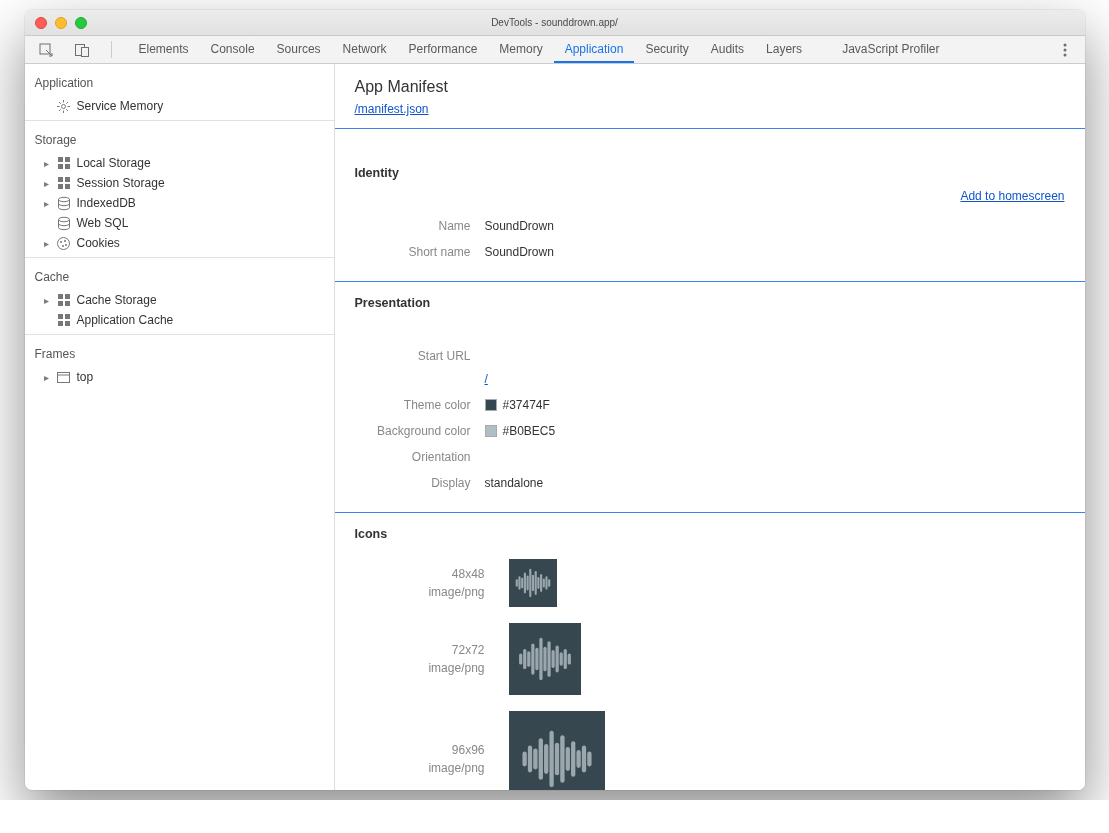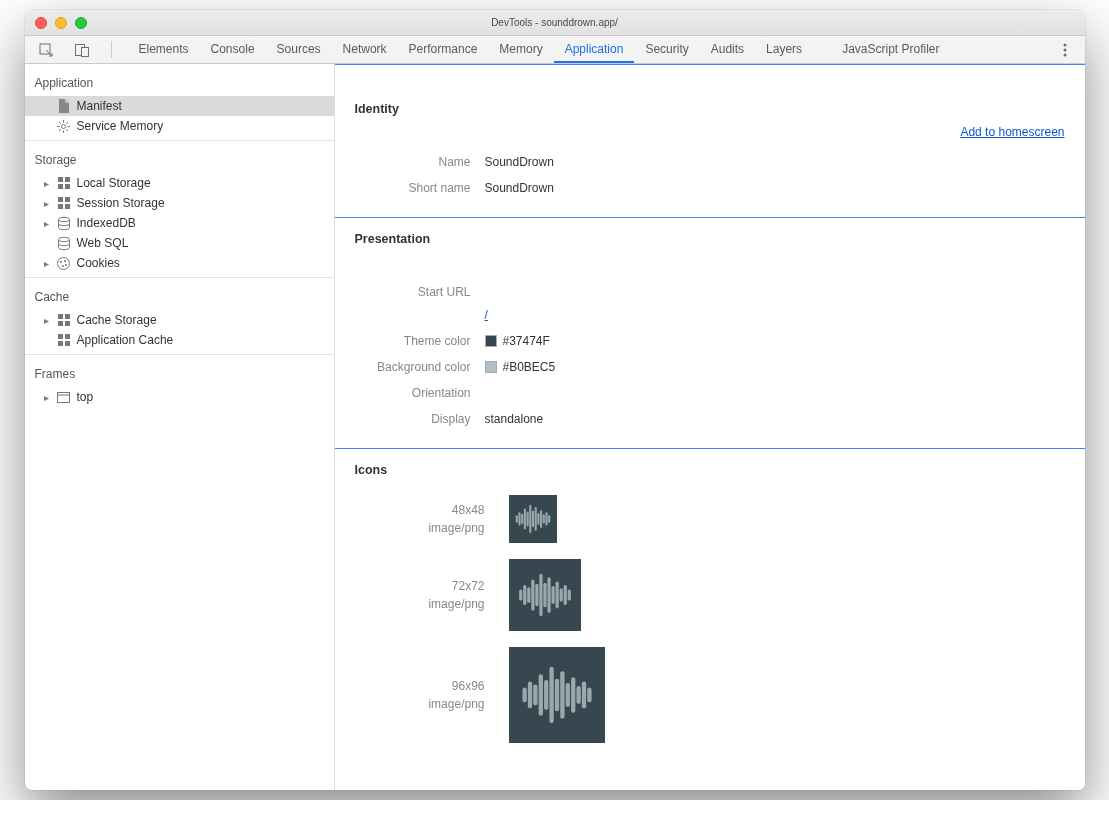--- a/index.html
+++ b/index.html
@@ -182,30 +182,20 @@
           <circle cx="2" cy="7" r="1.5" fill="#6e6e6e"></circle>
           <circle cx="2" cy="12" r="1.5" fill="#6e6e6e"></circle>
         </svg>
     </div>
   </div>
 
   <div class="body">
 
     <div class="sidebar" id="sidebar-host">
         <div class="sb-section-title">Application</div>
-        <div class="sb-item selected">
-          <span class="caret"></span>
-          <span class="ico">
-            <svg width="12" height="14">
-              <path d="M1 0h7l3 3v11H1z" fill="#888"></path>
-              <path d="M8 0v3h3" fill="none" stroke="#fff"></path>
-            </svg>
-          </span>
-          <span>Manifest</span>
-        </div>
         <div class="sb-item">
           <span class="caret"></span>
           <span class="ico">
             <svg width="13" height="13">
               <circle cx="6.5" cy="6.5" r="2" fill="none" stroke="#777"></circle>
               <g stroke="#777">
                 <line x1="6.5" y1="0" x2="6.5" y2="2.5"></line>
                 <line x1="6.5" y1="10.5" x2="6.5" y2="13"></line>
                 <line x1="0" y1="6.5" x2="2.5" y2="6.5"></line>
                 <line x1="10.5" y1="6.5" x2="13" y2="6.5"></line>
@@ -313,20 +303,24 @@
             <svg width="13" height="11">
               <rect x="0.5" y="0.5" width="12" height="10" fill="none" stroke="#777"></rect>
               <line x1="0.5" y1="3" x2="12.5" y2="3" stroke="#777"></line>
             </svg>
           </span>
           <span>top</span>
         </div>
       </div>
 
     <div class="main">
+      <div class="mh">
+        <h1>App Manifest</h1>
+        <a href="#">/manifest.json</a>
+      </div>
 
       <div class="msec">
         <div class="msec-head">
           <div class="msec-title">Identity</div>
           <a href="#" class="link">Add to homescreen</a>
         </div>
         <div class="row">
           <div class="k">Name</div>
           <div class="v">SoundDrown</div>
         </div>

